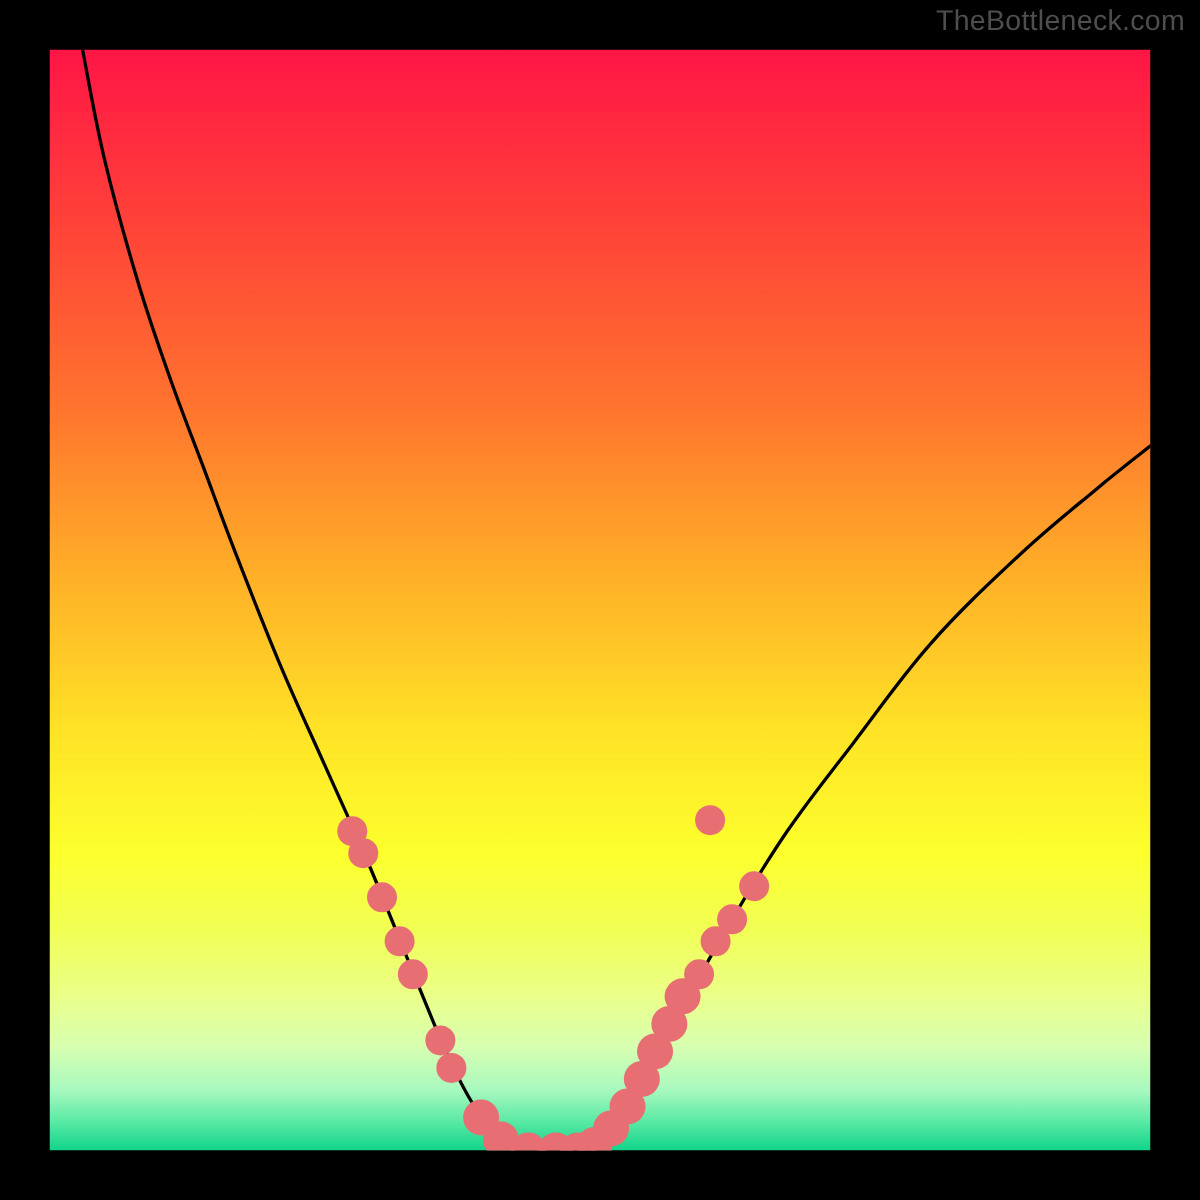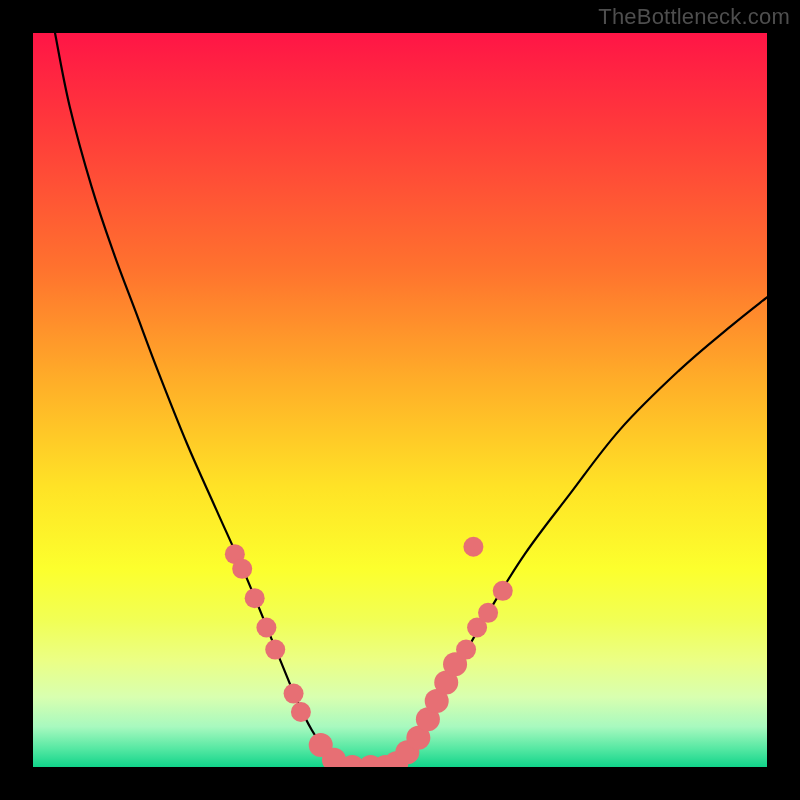--- a/index.html
+++ b/index.html
@@ -15,21 +15,21 @@
     position: relative;
     width: 800px;
     height: 800px;
     background: #000;
   }
   .watermark {
     position: absolute;
     top: 4px;
     right: 10px;
     color: #4e4e4e;
-    font-size: 22px;
+    font-size: 19px;
     font-weight: 500;
     letter-spacing: 0.2px;
     z-index: 20;
   }
   .plot {
     position: absolute;
     left: 33px;
     top: 33px;
     width: 734px;
     height: 734px;

